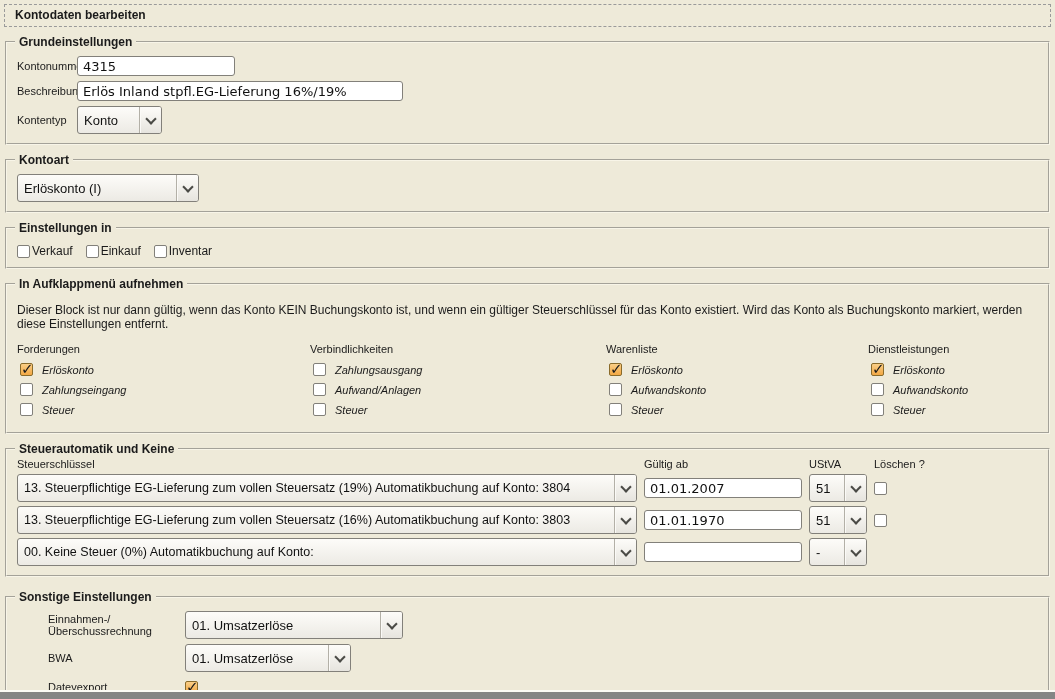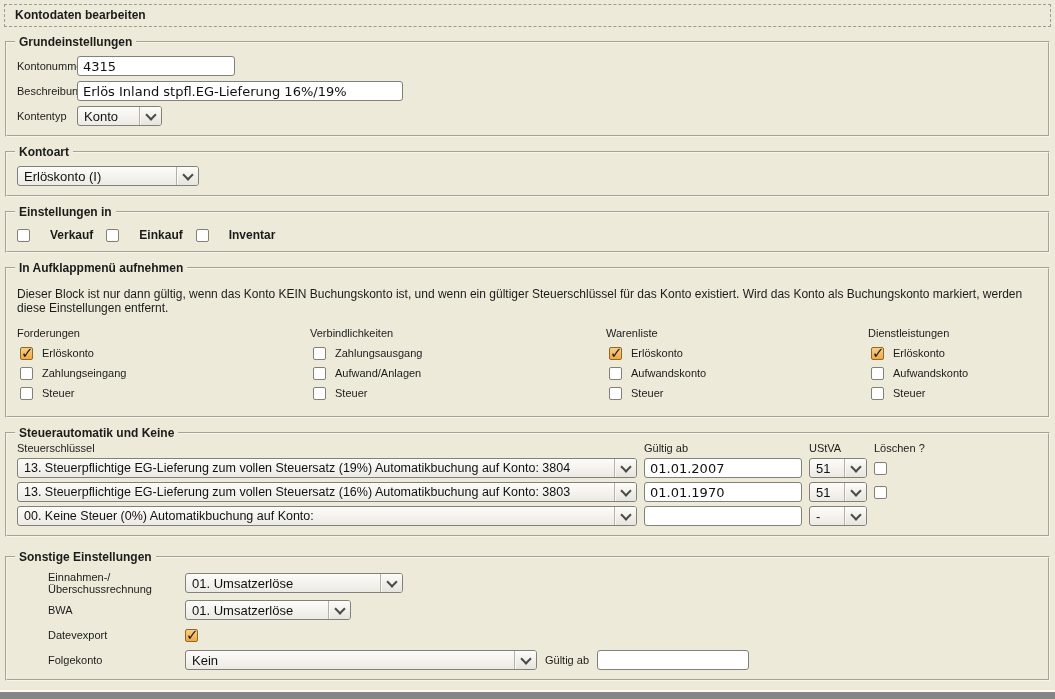--- a/index.html
+++ b/index.html
@@ -36,21 +36,21 @@
     height:20px;box-sizing:border-box;
     border:1px solid #82807a;border-radius:3px;
     background:#ffffff;
     font-family:"DejaVu Sans","Liberation Sans",sans-serif;
     font-size:13px;padding:0 5px;color:#111;
     outline:none;
   }
   
   .select{
     display:inline-flex;align-items:stretch;
-    height:20px;box-sizing:border-box;
+    height:28px;box-sizing:border-box;
     border:1px solid #82807a;border-radius:3px;
     background:linear-gradient(#fdfcf9,#eceae4);
     overflow:hidden;
   }
   .select-text{
     flex:1;display:flex;align-items:center;
     padding:0 6px;font-size:13px;white-space:nowrap;overflow:hidden;
     color:#111;
   }
   .select-btn{
@@ -71,27 +71,27 @@
   }
   .cb.checked{
     background:linear-gradient(#face86,#f2a844);
     border-color:#8a6b2a;
   }
   .cb.checked::after{
     content:"✓";position:absolute;left:0px;top:-4px;
     font-size:15px;font-weight:bold;color:#1a1a1a;
   }
   .cb-label{font-size:11px;margin-left:9px;}
-  .cb-label-b{font-size:12px;font-weight:bold;margin-left:20px;margin-right:13px;text-align:right;}
+  .cb-label-b{font-size:12px;font-weight:normal;margin-left:2px;margin-right:13px;text-align:right;}
   
   .note{font-size:12px;margin:10px 0 12px 2px;}
   .cols{display:flex;margin-left:2px;}
   .col1{flex:0 0 293px;} .col2{flex:0 0 296px;} .col3{flex:0 0 262px;} .col4{flex:1;}
   .col-h{font-size:11px;margin-bottom:8px;}
-  .cb-row{display:flex;align-items:flex-start;margin:0 0 7px 3px;}
+  .cb-row{display:flex;align-items:flex-end;margin:0 0 7px 3px;font-style:italic;}
   
   .warning{font-size:12px;margin:9px 0 12px 2px;}
   .tax-grid{
     display:grid;
     grid-template-columns:620px 158px 58px auto;
     column-gap:7px;row-gap:4px;
     align-items:center;margin-left:2px;
   }
   .tax-h{font-size:11px;}
   

